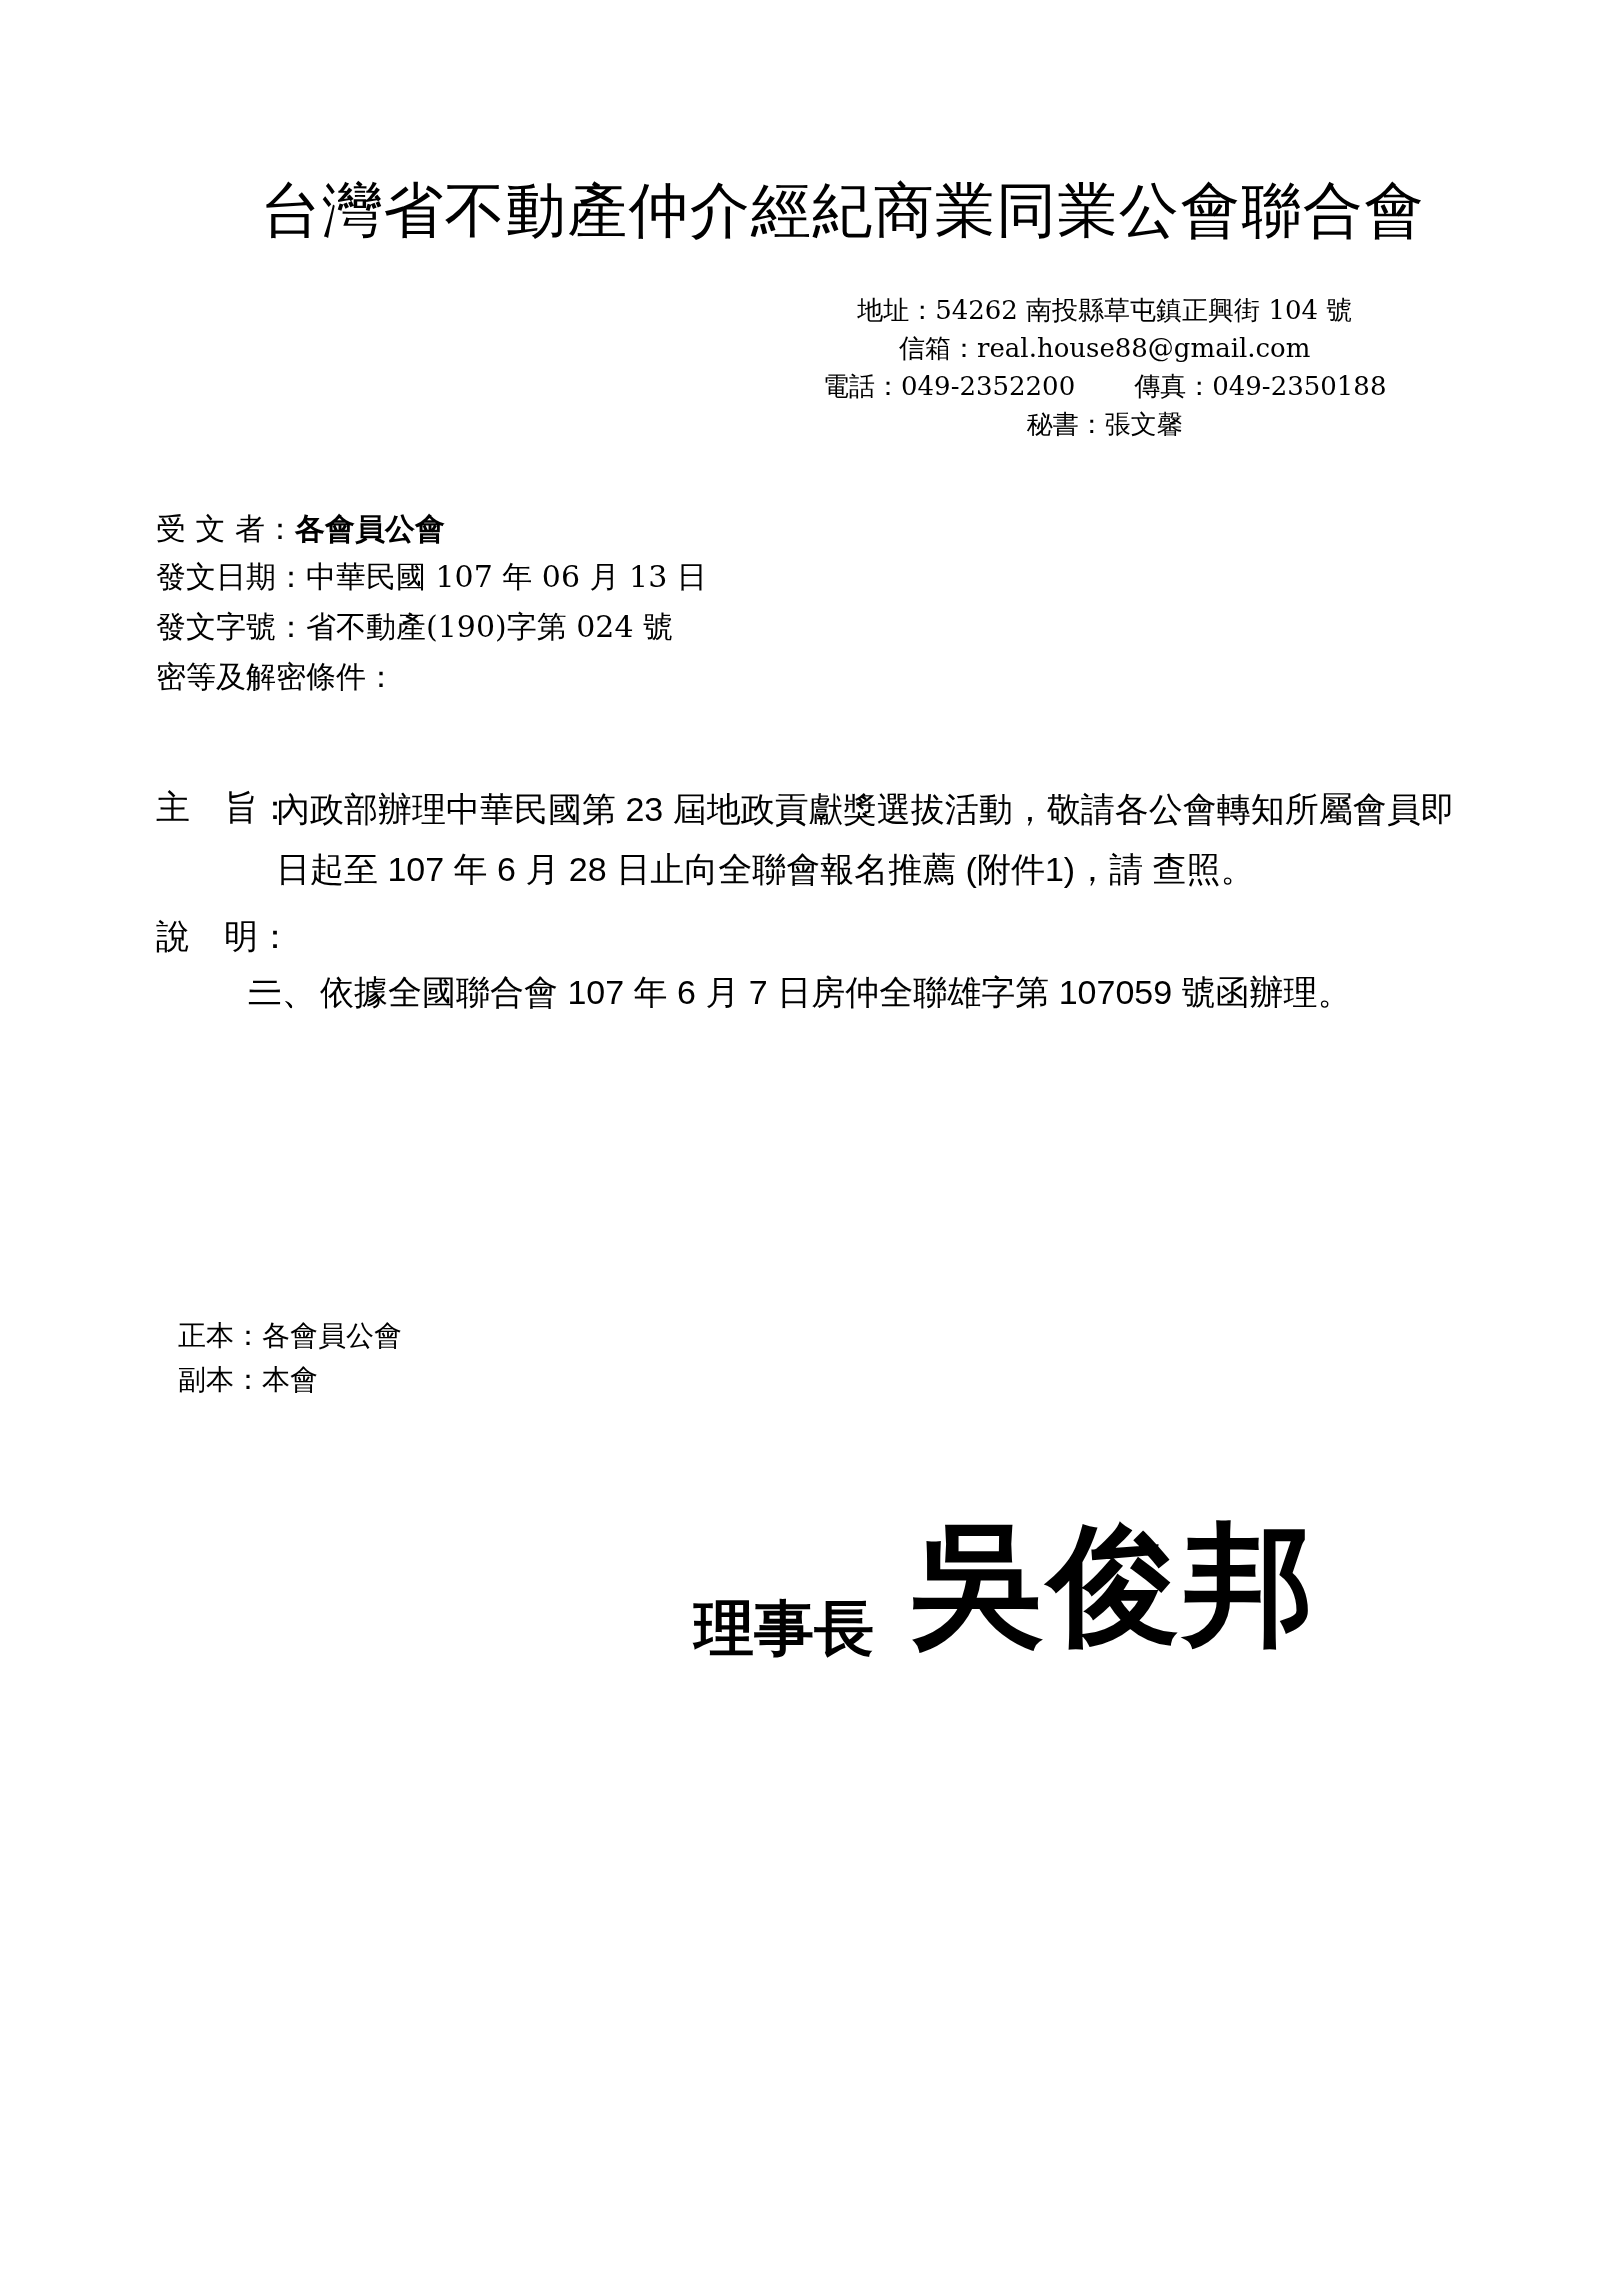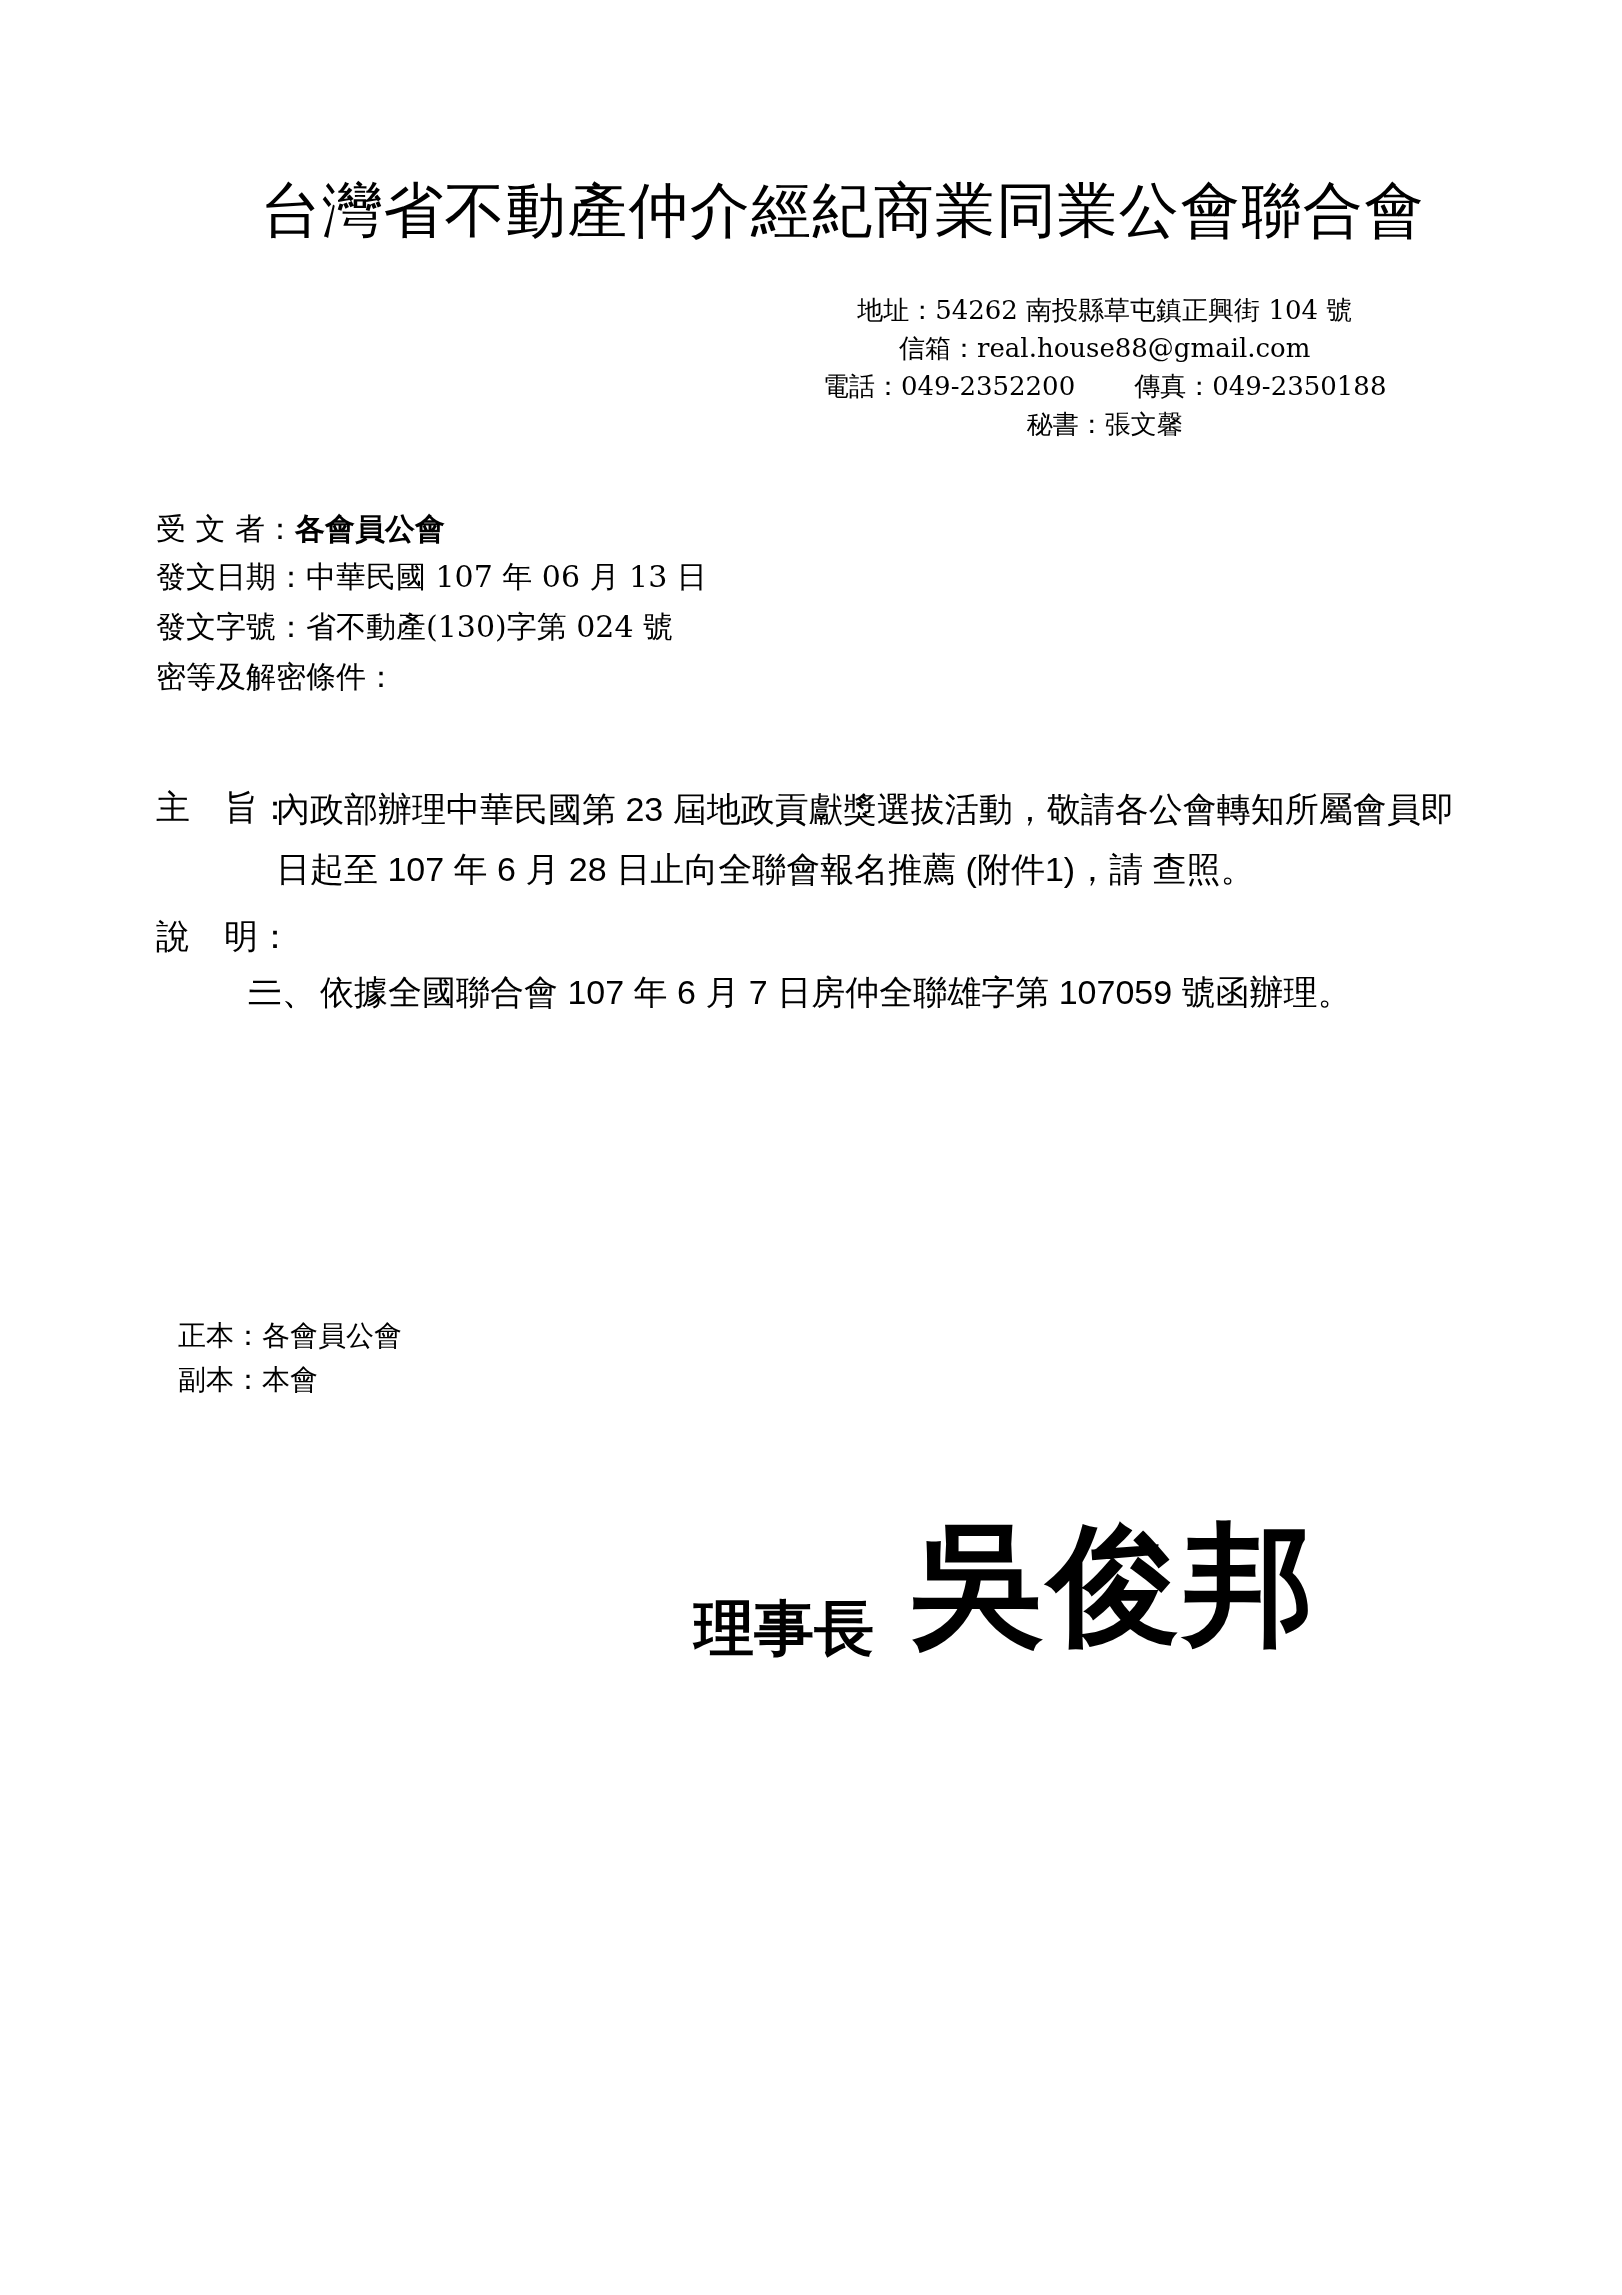--- a/index.html
+++ b/index.html
@@ -44,21 +44,21 @@
 <div class="contact serif">
   <div class="row">地址：54262 南投縣草屯鎮正興街 104 號</div>
   <div class="row">信箱：real.house88@gmail.com</div>
   <div class="row"><span>電話：049-2352200</span><span class="gap"></span><span>傳真：049-2350188</span></div>
   <div class="row">秘書：張文馨</div>
 </div>
 
 <div class="meta serif">
   <div class="row r0"><span>受 文 者：</span><span class="bold">各會員公會</span></div>
   <div class="row">發文日期：中華民國 107 年 06 月 13 日</div>
-  <div class="row">發文字號：省不動產(130)字第 024 號</div>
+  <div class="row">發文字號：省不動產(190)字第 024 號</div>
   <div class="row">密等及解密條件：</div>
 </div>
 
 <div class="body sans">
   <div class="subject">
     <div class="label">主　旨：</div>
     <div class="text">內政部辦理中華民國第 23 屆地政貢獻獎選拔活動，敬請各公會轉知所屬會員即日起至 107 年 6 月 28 日止向全聯會報名推薦 (附件1)，請 查照。</div>
   </div>
   <div class="explain-label">說　明：</div>
   <div class="item">

